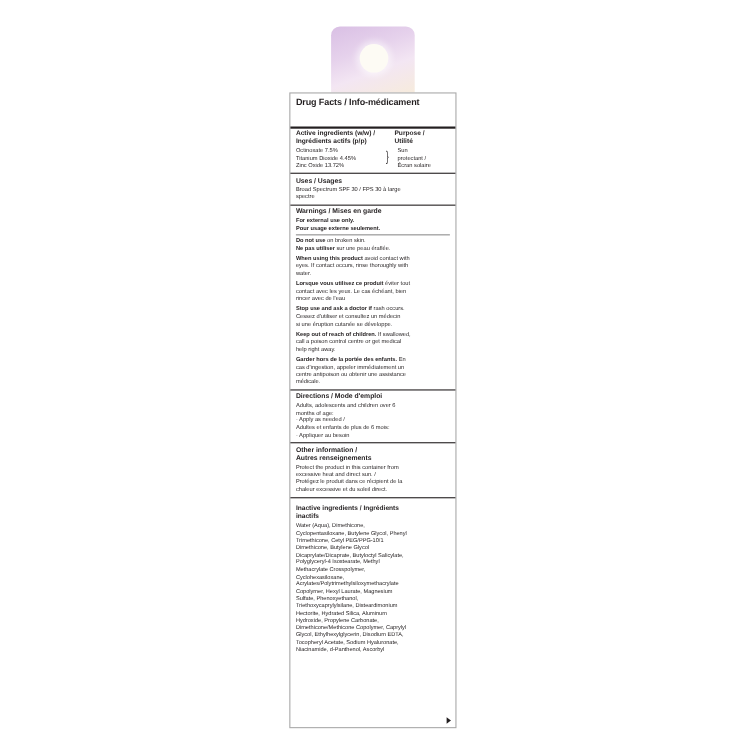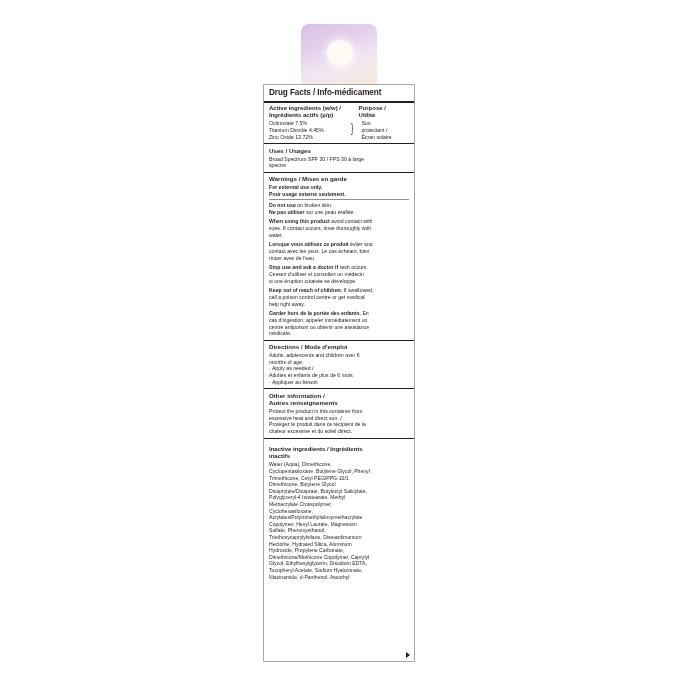--- a/index.html
+++ b/index.html
@@ -56,21 +56,21 @@
     background: #ffffff;
     border: 1px solid #a9a9a9;
     box-sizing: border-box;
     padding: 0;
   }
 
   .title {
     font-size: 8.2px;
     font-weight: bold;
     letter-spacing: -0.1px;
-    padding: 4px 5px 3px 5px;
+    padding: 4px 5px 17px 5px;
     line-height: 1.05;
   }
 
   .rule-thick {
     border-top: 2.4px solid #231f20;
     margin: 0;
   }
   .rule-med {
     border-top: 1.6px solid #231f20;
     margin: 0;

